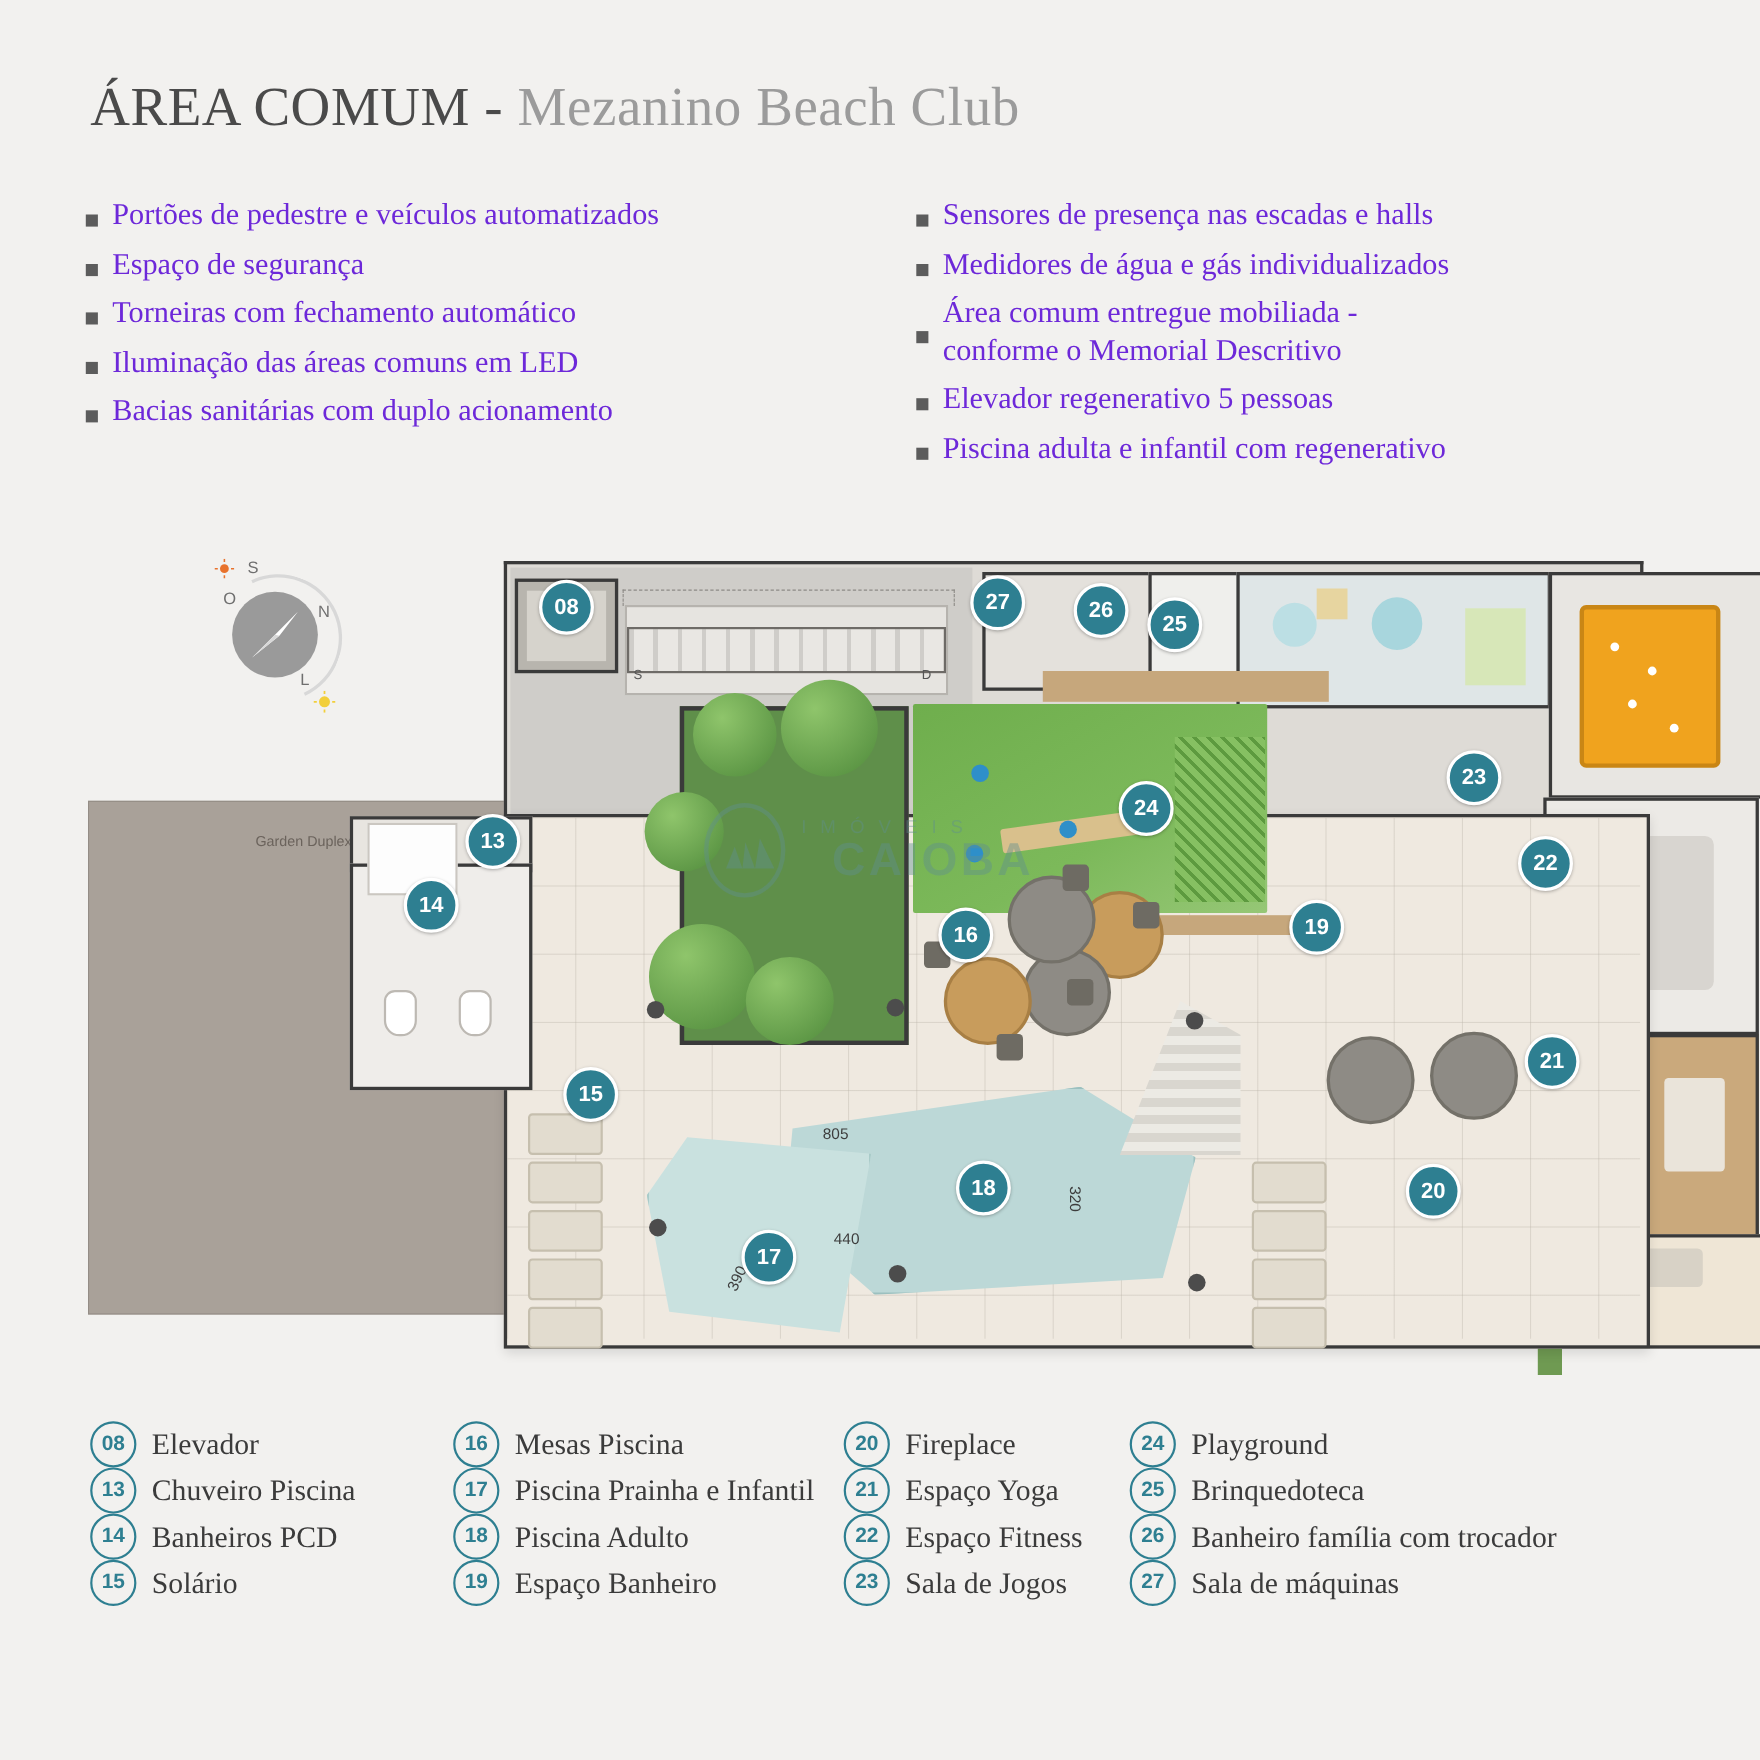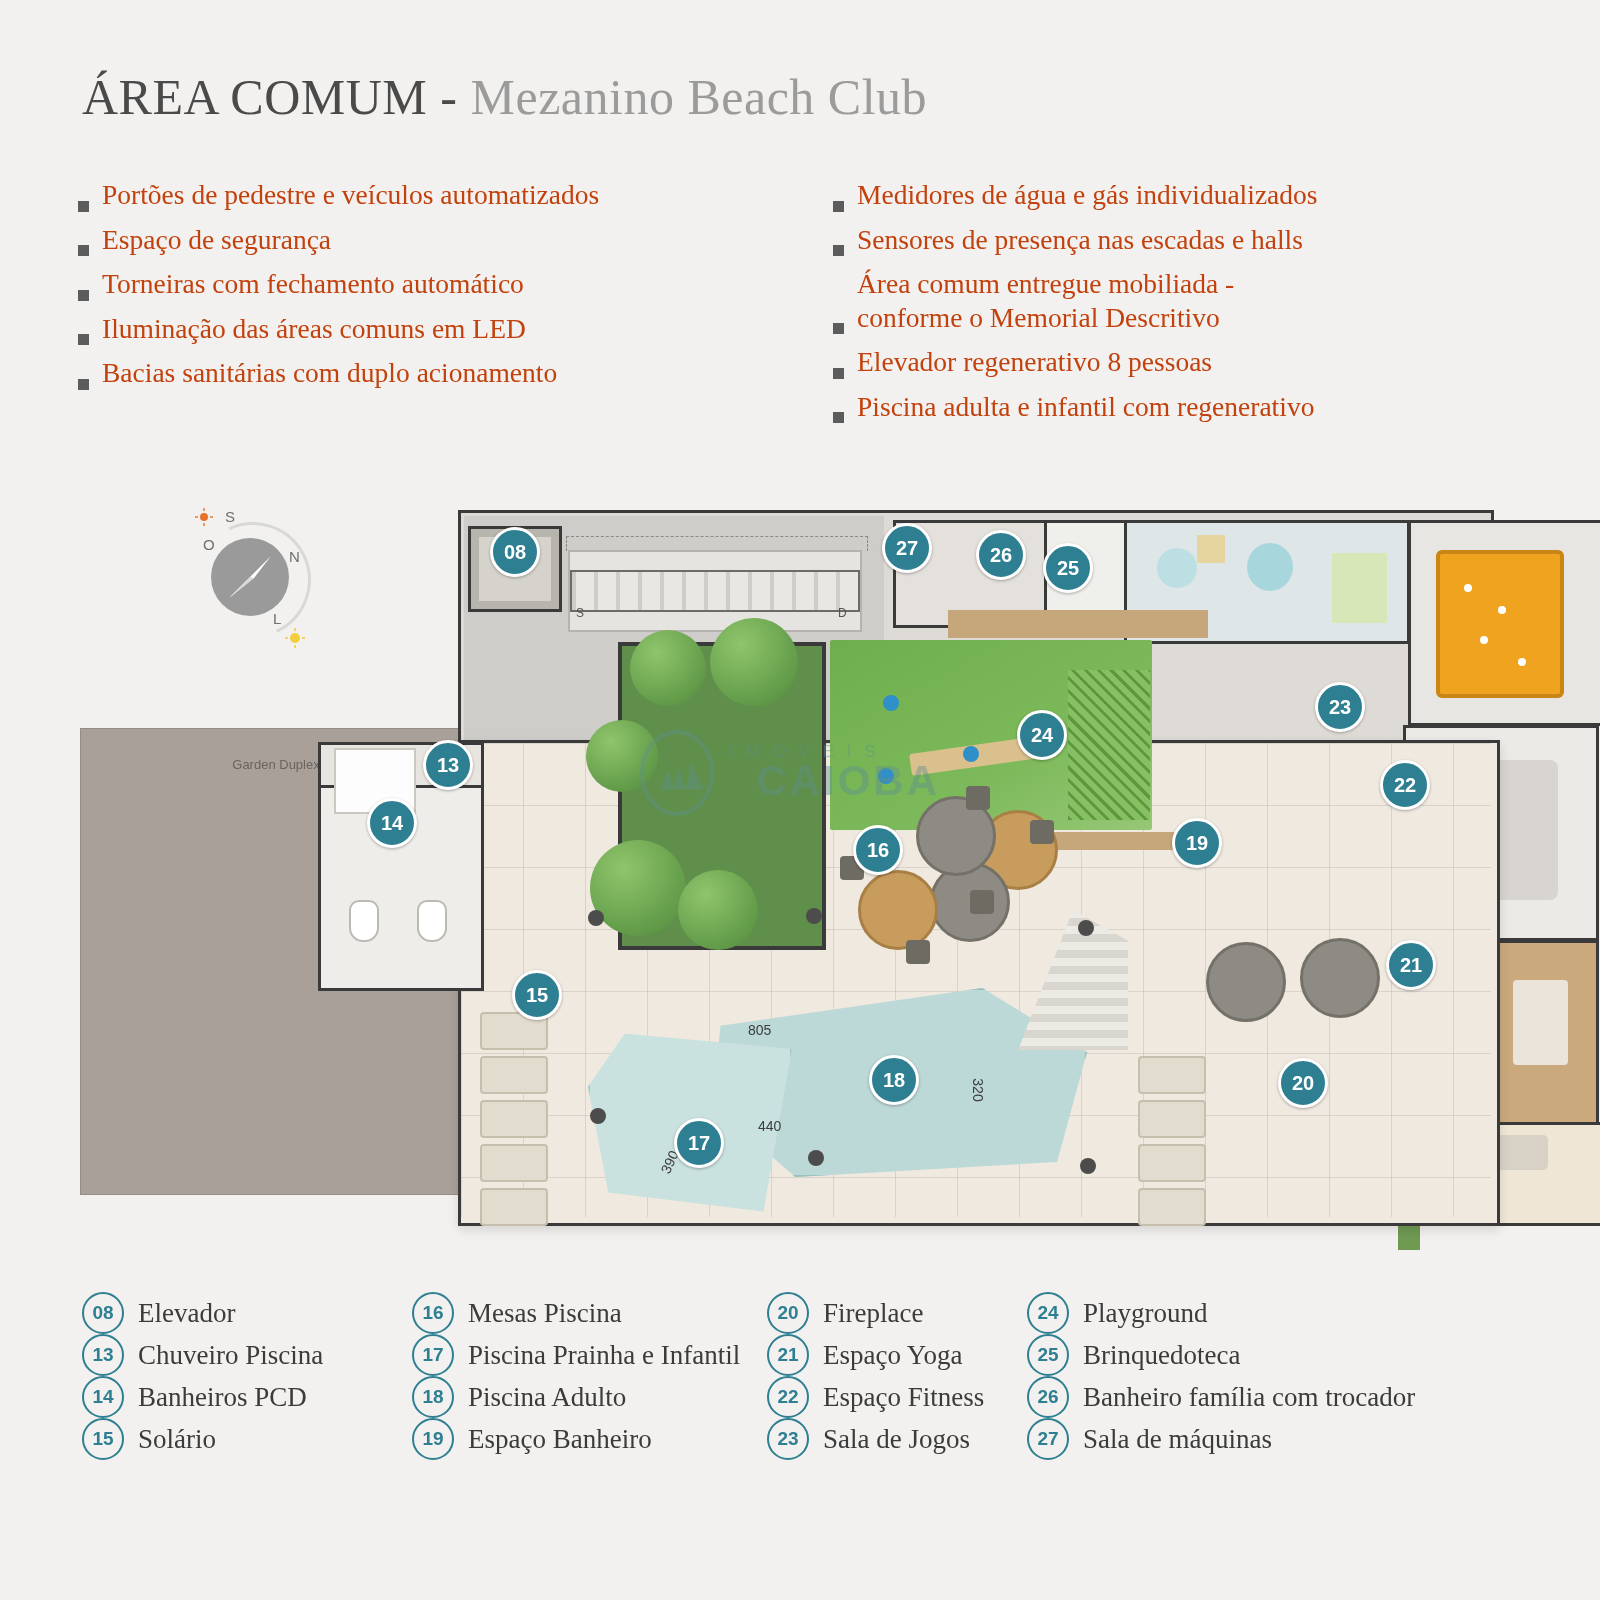--- a/index.html
+++ b/index.html
@@ -41,25 +41,25 @@
     top: 178px;
     width: 1450px;
     display: flex;
     gap: 60px;
   }
   .feat-col {
     width: 700px;
   }
   .feat-item {
     display: flex;
-    align-items: flex-end;
+    align-items: center;
     margin-bottom: 11px;
     font-size: 27.5px;
     line-height: 1.22;
-    color: #c2410c;
+    color: #6d28d9;
   }
   .feat-bullet {
     width: 11px;
     height: 11px;
     background: #5c5c5c;
     margin-top: 12px;
     margin-right: 13px;
     flex: 0 0 auto;
   }
   .feat-text { white-space: pre-line; }
@@ -300,34 +300,34 @@
       <span class="feat-text">Iluminação das áreas comuns em LED</span>
     </div>
     <div class="feat-item">
       <span class="feat-bullet"></span>
       <span class="feat-text">Bacias sanitárias com duplo acionamento</span>
     </div>
   </div>
   <div class="feat-col">
     <div class="feat-item">
       <span class="feat-bullet"></span>
+      <span class="feat-text">Sensores de presença nas escadas e halls</span>
+    </div>
+    <div class="feat-item">
+      <span class="feat-bullet"></span>
       <span class="feat-text">Medidores de água e gás individualizados</span>
-    </div>
-    <div class="feat-item">
-      <span class="feat-bullet"></span>
-      <span class="feat-text">Sensores de presença nas escadas e halls</span>
     </div>
     <div class="feat-item">
       <span class="feat-bullet"></span>
       <span class="feat-text">Área comum entregue mobiliada -
 conforme o Memorial Descritivo</span>
     </div>
     <div class="feat-item">
       <span class="feat-bullet"></span>
-      <span class="feat-text">Elevador regenerativo 8 pessoas</span>
+      <span class="feat-text">Elevador regenerativo 5 pessoas</span>
     </div>
     <div class="feat-item">
       <span class="feat-bullet"></span>
       <span class="feat-text">Piscina adulta e infantil com regenerativo</span>
     </div>
   </div>
 </div>
 
 <div class="plan">
 

